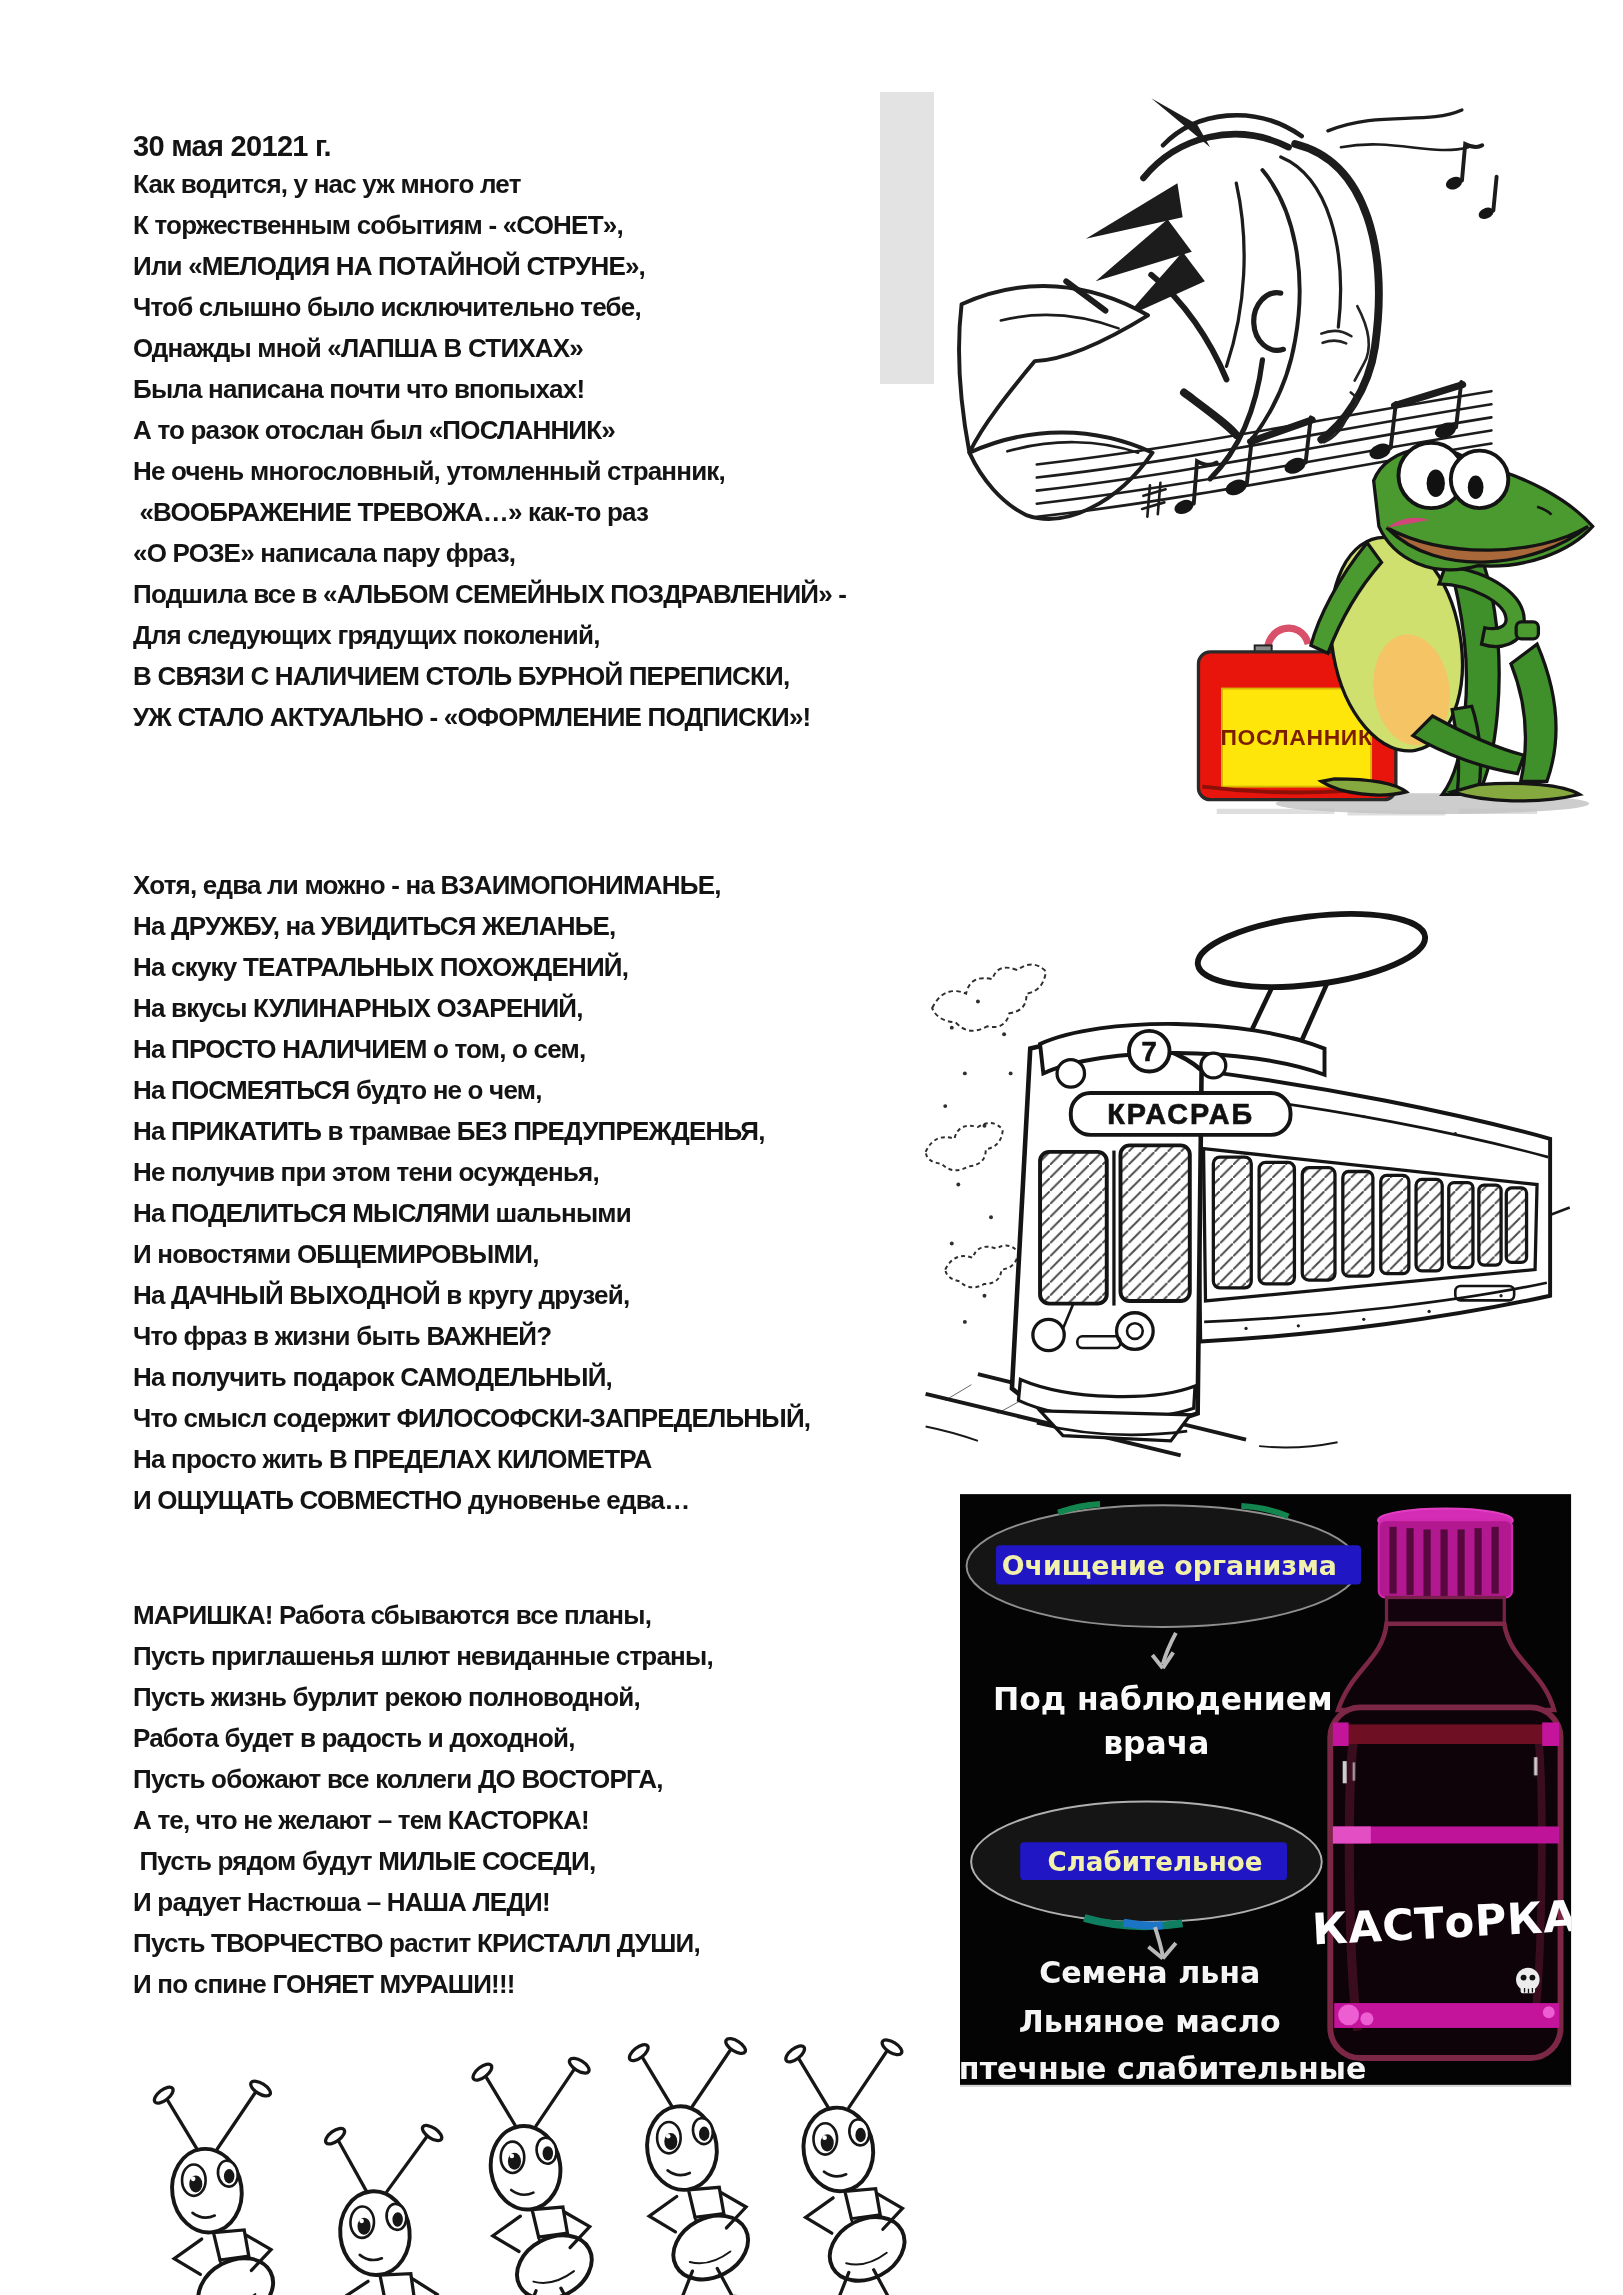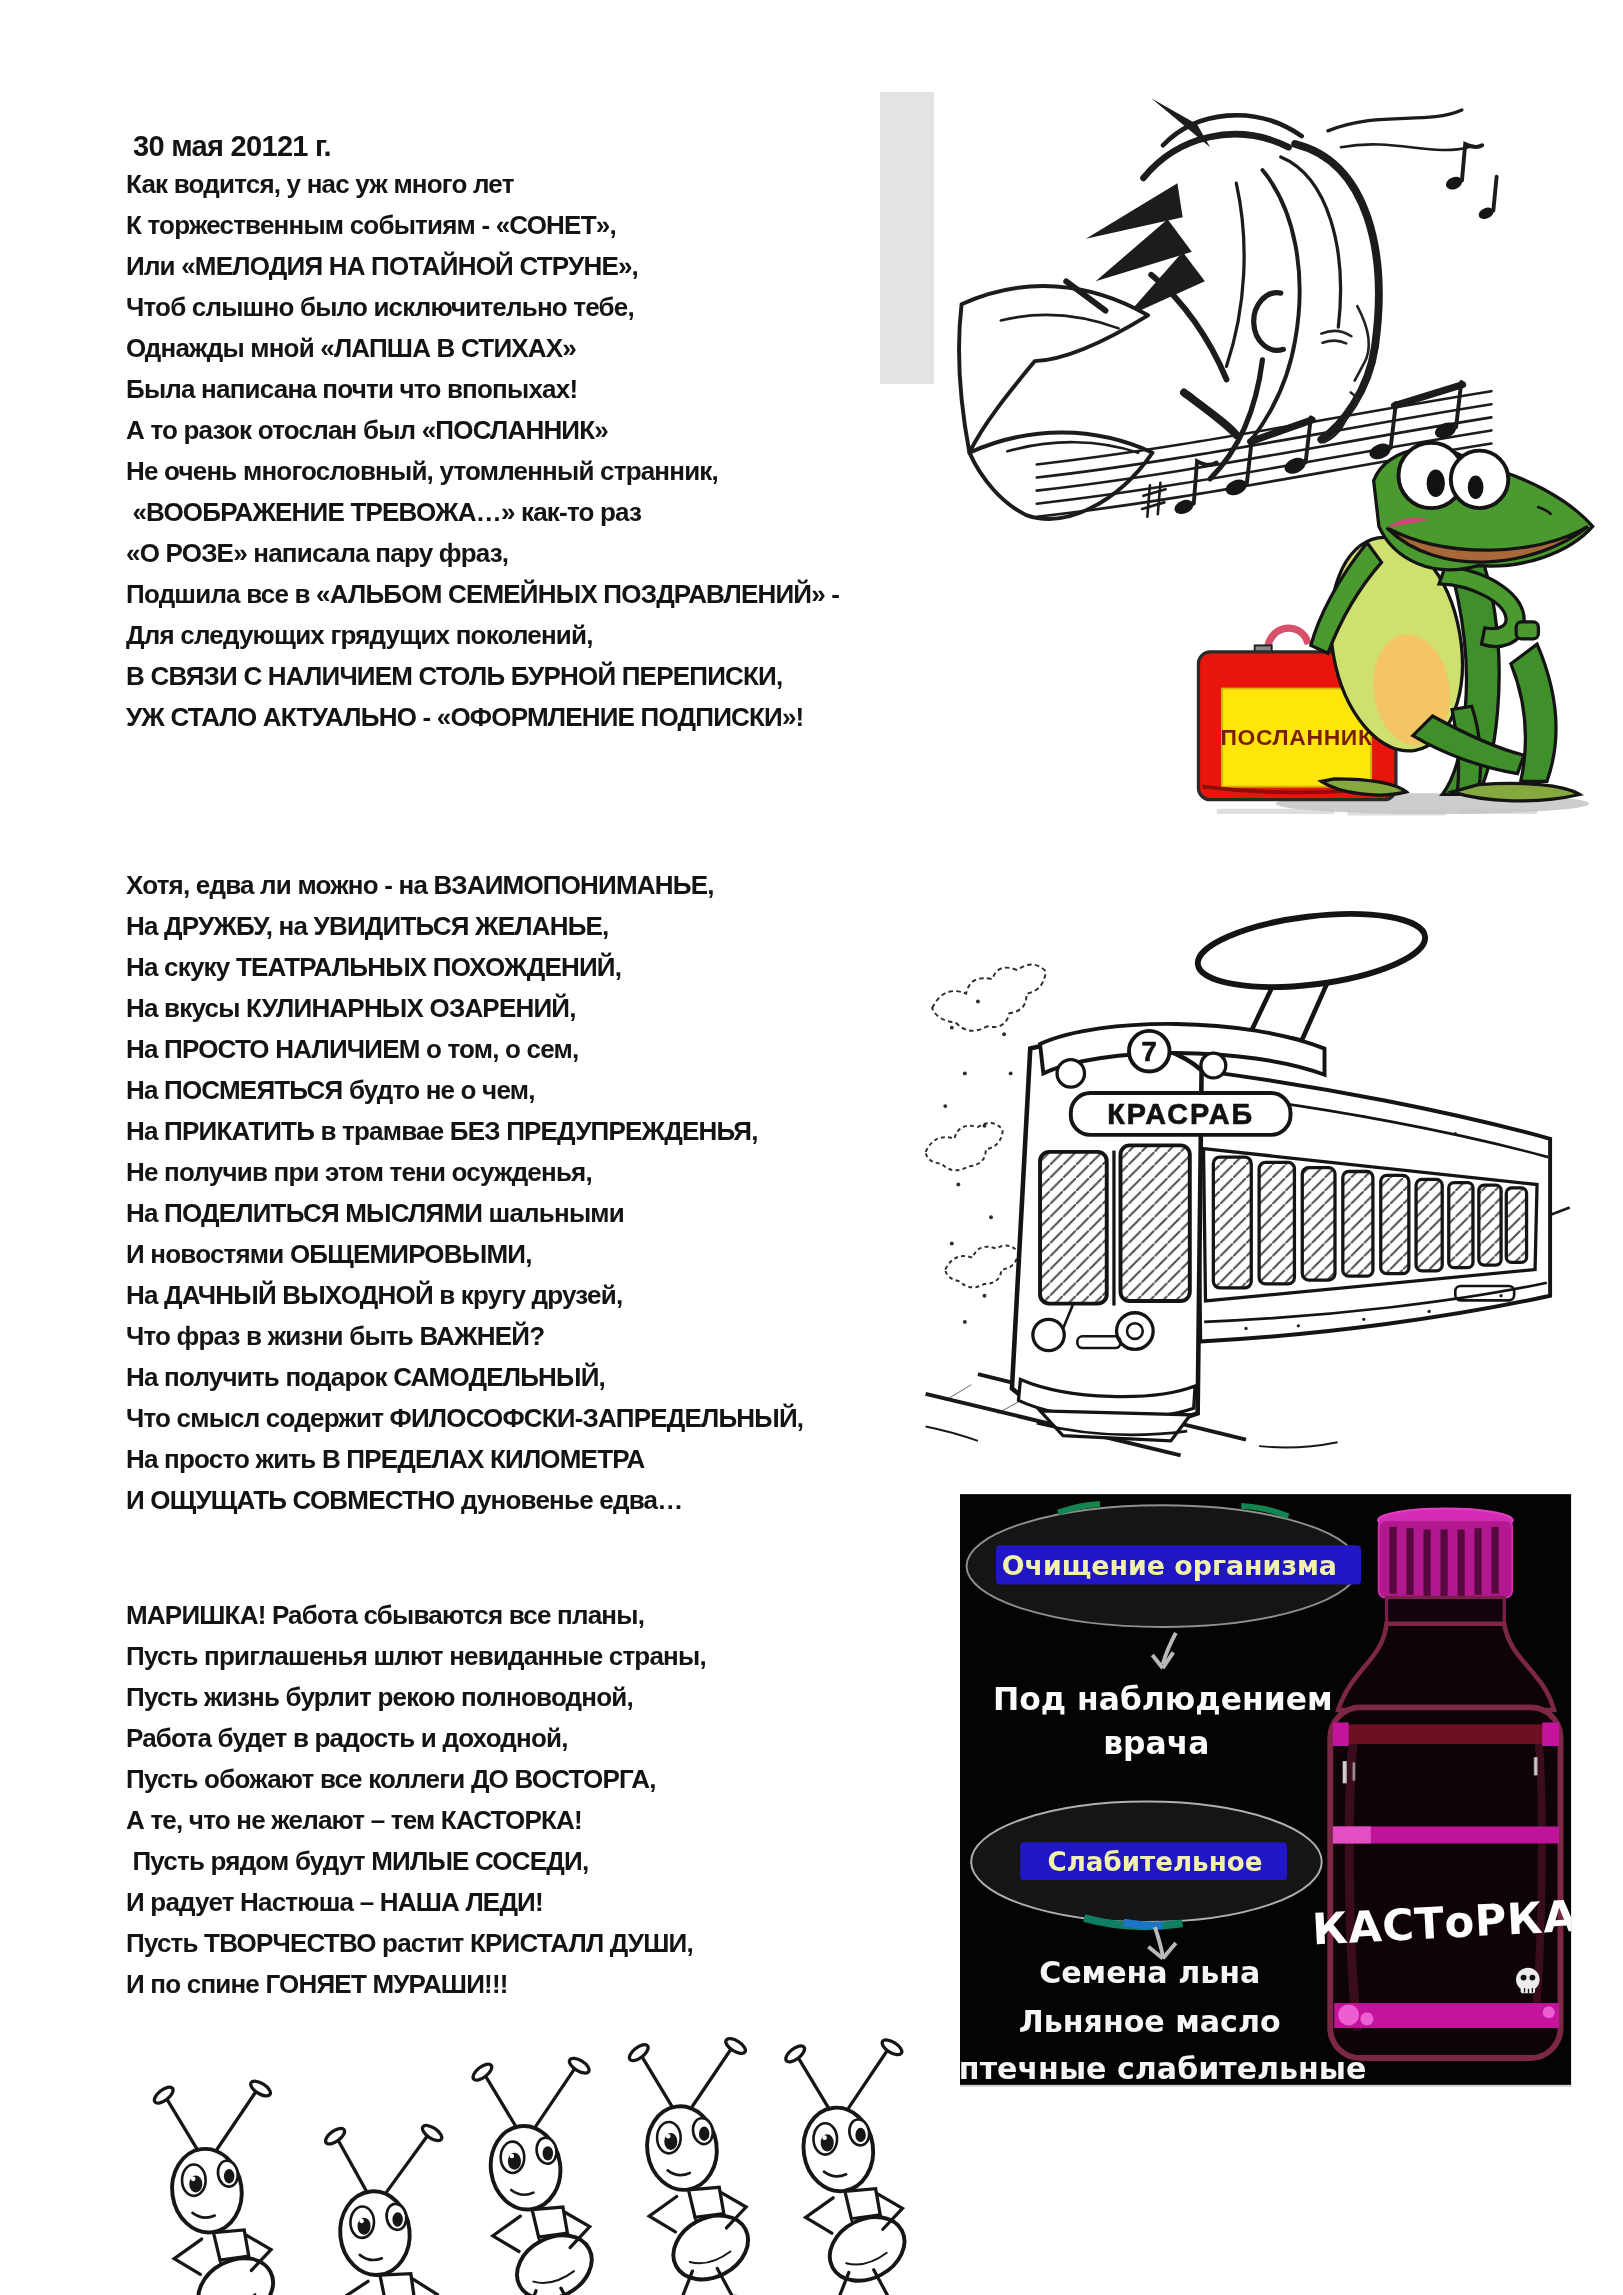--- a/index.html
+++ b/index.html
@@ -1,19 +1,19 @@
 <!DOCTYPE html>
 <html style="font-size:10.5px"><head>
 <meta charset="utf-8">
 <style>
   html,body{margin:0;padding:0;background:#ffffff;}
   #page{position:relative;width:1623px;height:2295px;background:#ffffff;overflow:hidden;
         font-family:"Liberation Sans",sans-serif;color:#141414;}
   .date{position:absolute;left:133px;top:102px;font-size:29px;font-weight:700;letter-spacing:-0.7px;margin-top:28px;}
-  .stanza{position:absolute;left:126px;width:831px;}
+  .stanza{position:absolute;left:133px;width:831px;}
   .stanza .line{height:41px;display:flex;align-items:center;font-size:26px;font-weight:700;
                 letter-spacing:-0.8px;white-space:pre;}
   #stanza1{top:164px;}
   #stanza2{top:865px;}
   #stanza3{top:1595px;}
   .artifact-bar{position:absolute;left:880px;top:92px;width:54px;height:292px;background:#e3e3e3;}
   .fig{position:absolute;}
   #fig-woman{left:870px;top:85px;}
   #fig-frog{left:1171px;top:428px;}
   #fig-tram{left:906px;top:877px;}

